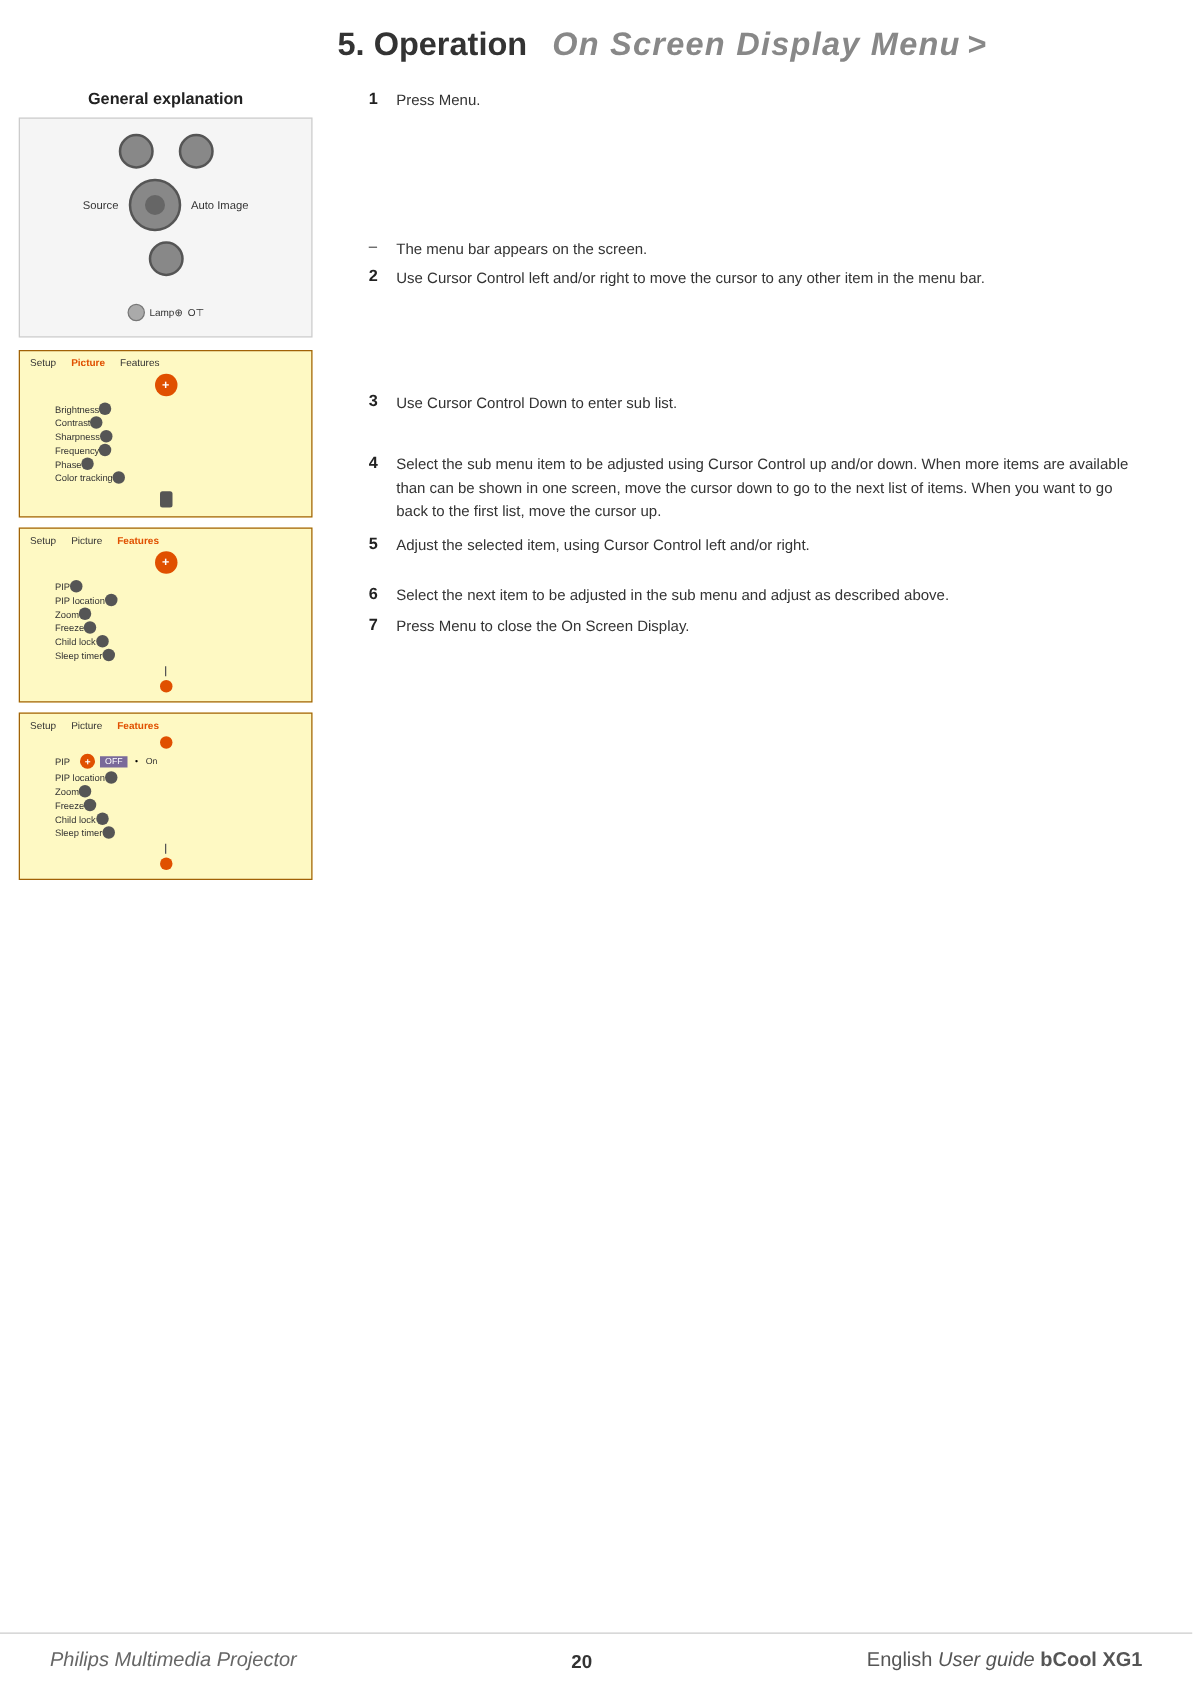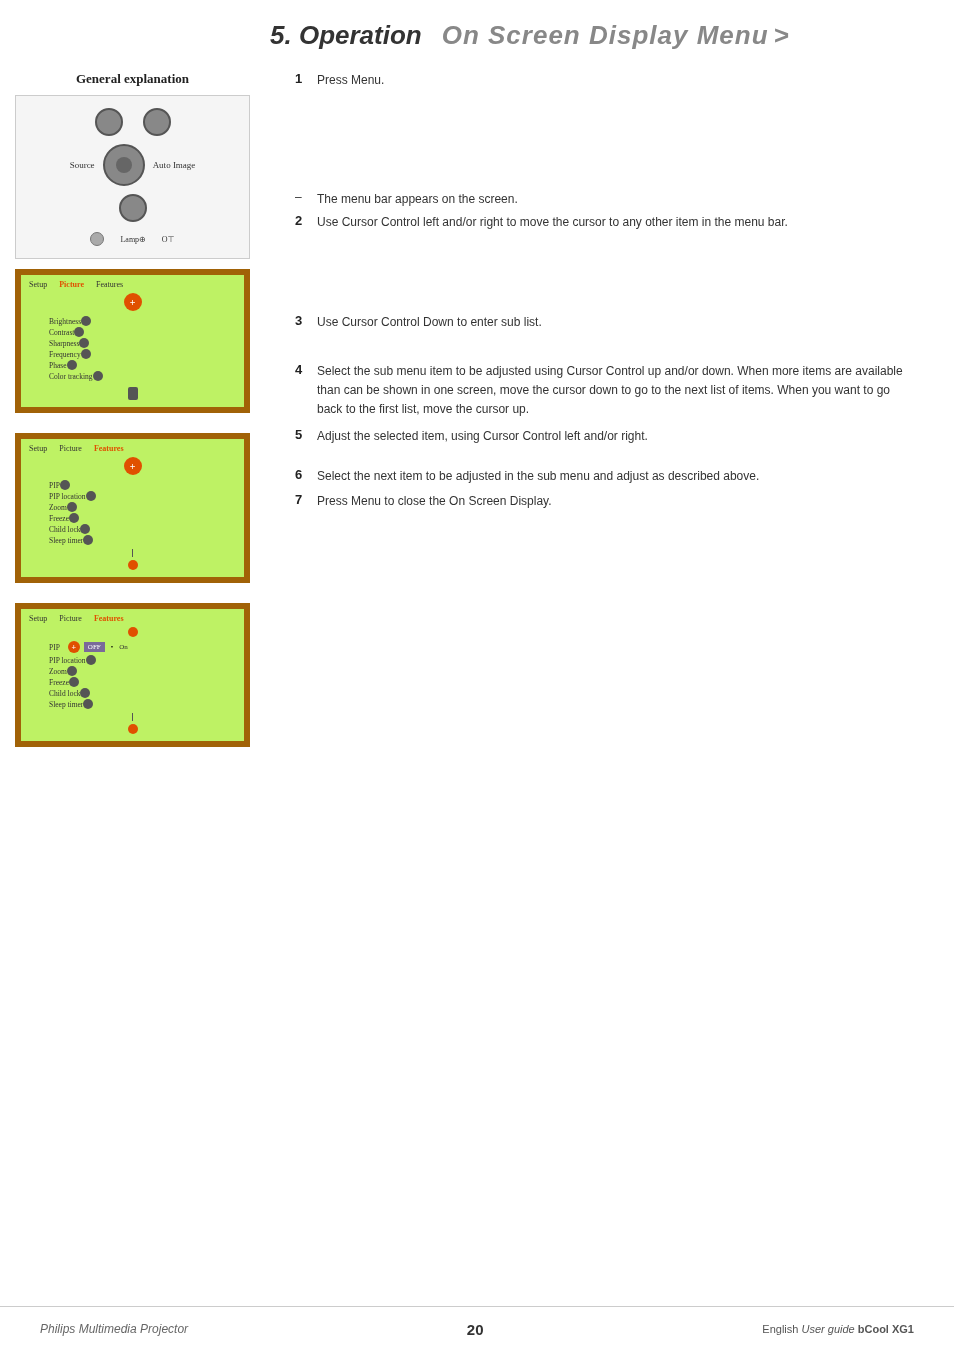--- a/index.html
+++ b/index.html
@@ -16,21 +16,20 @@
       display: flex;
       align-items: baseline;
       padding: 20px 40px 10px 270px;
       border-bottom: none;
     }
     .header-operation {
       font-size: 26px;
       font-weight: bold;
       color: #333;
       margin-right: 20px;
-      font-style: italic;
     }
     .header-title {
       font-size: 26px;
       font-style: italic;
       color: #888;
       font-weight: bold;
       letter-spacing: 1px;
     }
     .header-arrow {
       font-size: 26px;
@@ -44,21 +43,20 @@
     .page-content {
       display: flex;
       padding: 0 0 0 0;
     }
 
     
     .left-col {
       width: 265px;
       padding: 10px 15px;
       flex-shrink: 0;
-      font-family: Liberation Serif, serif;
     }
 
     .section-title {
       font-weight: bold;
       font-size: 13px;
       text-align: center;
       margin-bottom: 8px;
       color: #222;
     }
 
@@ -115,39 +113,39 @@
     .remote-bottom-btn {
       width: 28px;
       height: 28px;
       border-radius: 50%;
       background: #888;
       border: 2px solid #555;
     }
     .remote-bottom-row {
       display: flex;
       align-items: center;
-      gap: 16px;
-      margin-top: 4px;
+      gap: 4px;
+      margin-top: 16px;
       font-size: 8px;
       color: #333;
     }
     .lamp-icon {
       width: 14px;
       height: 14px;
       border-radius: 50%;
       background: #aaa;
       border: 1px solid #777;
     }
 
     
     .menu-screenshot {
-      background: #bef264;
-      border: 6px solid #a16207;
+      background: #fef9c3;
+      border: 1px solid #a16207;
       padding: 5px 8px;
-      margin-bottom: 20px;
+      margin-bottom: 8px;
       font-size: 8px;
       color: #000;
       min-height: 95px;
     }
     .menu-topbar {
       display: flex;
       gap: 12px;
       margin-bottom: 4px;
       font-size: 8px;
     }
@@ -279,31 +277,31 @@
       left: 0;
       right: 0;
       height: 45px;
       border-top: 1px solid #ccc;
       display: flex;
       align-items: center;
       padding: 0 40px;
       justify-content: space-between;
     }
     .footer-left {
-      font-size: 12px;
+      font-size: 16px;
       color: #666;
       font-style: italic;
     }
     .footer-center {
       font-size: 15px;
       font-weight: bold;
       color: #333;
     }
     .footer-right {
-      font-size: 11px;
+      font-size: 16px;
       color: #555;
     }
     .footer-right span.italic {
       font-style: italic;
     }
     .footer-right span.bold {
       font-weight: bold;
     }
 
     .step-block-group {

